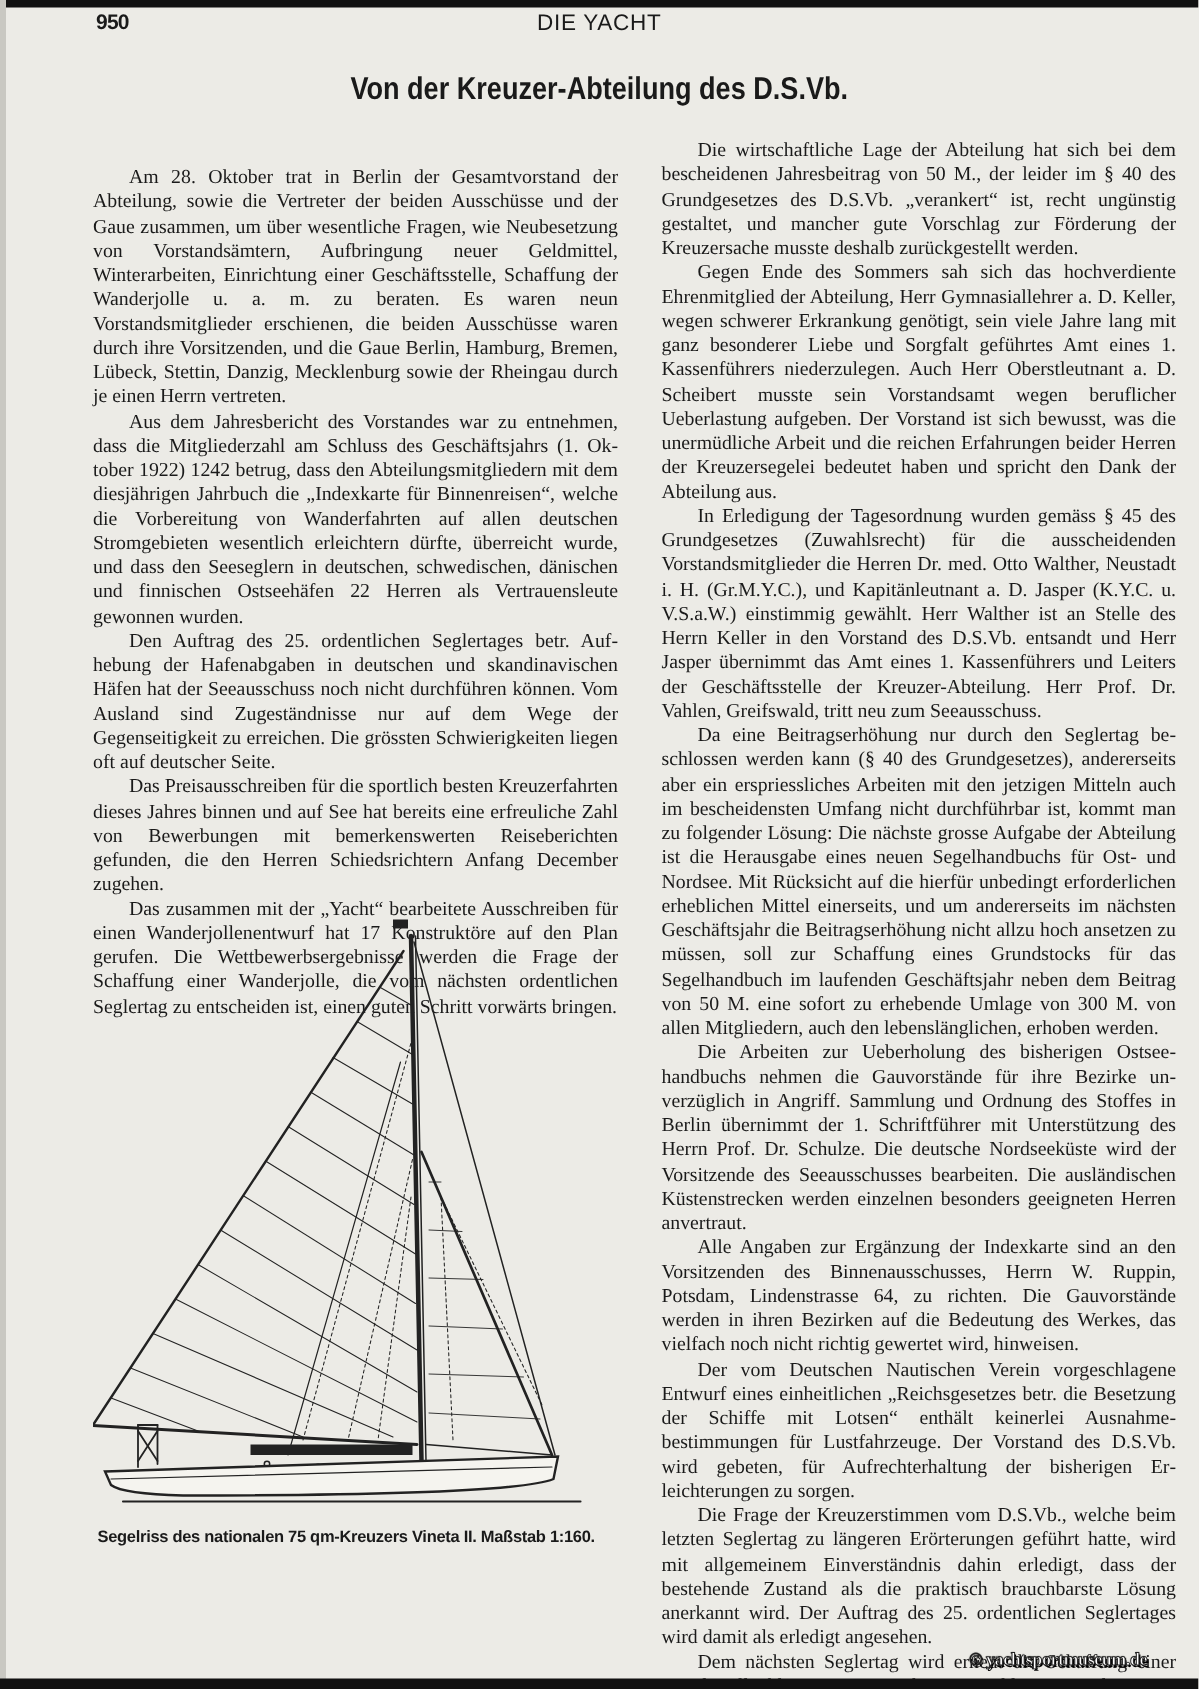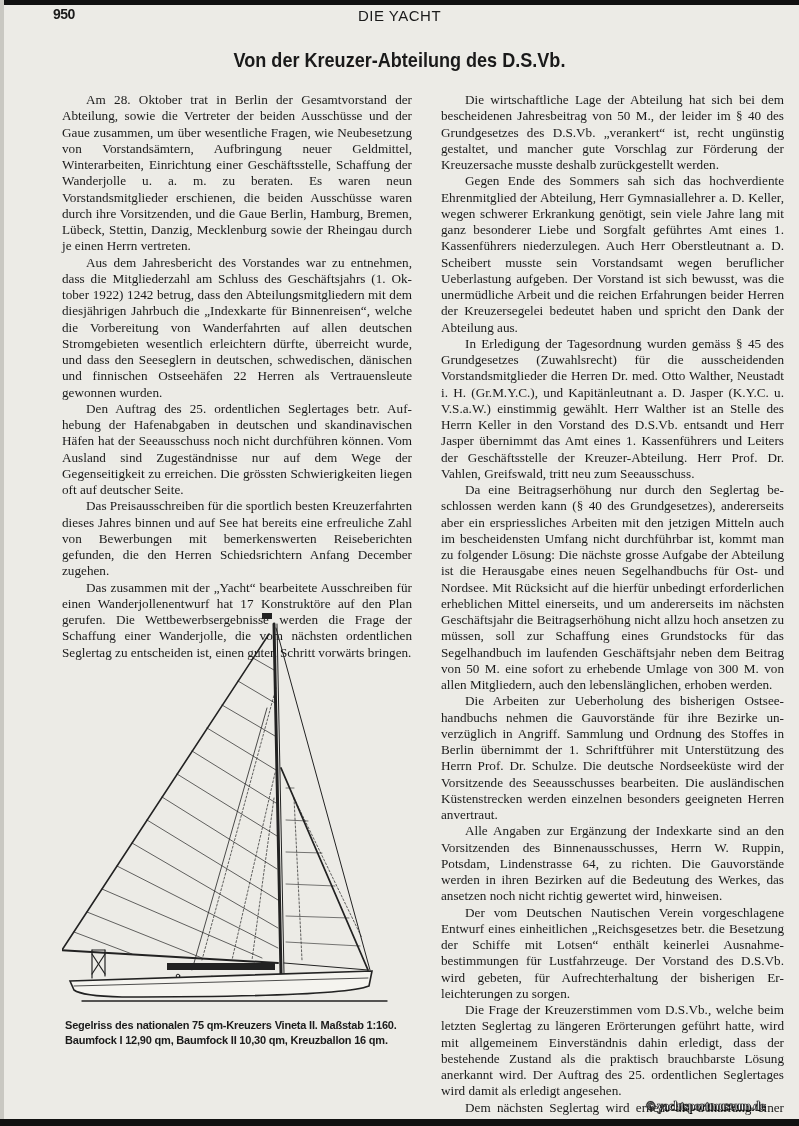--- a/index.html
+++ b/index.html
@@ -5,25 +5,25 @@
   html, body { margin: 0; padding: 0; }
   body {
     width: 799px; height: 1126px; overflow: hidden; position: relative;
     background: #ecebe6;
     font-family: "Liberation Serif", serif;
     color: #1a1a1a;
   }
   .topbar { position: absolute; left: 0; top: 0; width: 799px; height: 5px; background: #111; }
   .bottombar { position: absolute; left: 0; top: 1119px; width: 799px; height: 7px; background: #111; }
   .leftedge { position: absolute; left: 0; top: 0; width: 4px; height: 1126px; background: #c9c8c2; }
-  .page-number { position: absolute; left: 53px; top: 6px; font-family: "Liberation Sans", sans-serif; font-weight: bold; font-size: 14px; letter-spacing: -0.5px; }
+  .page-number { position: absolute; left: 64px; top: 6px; font-family: "Liberation Sans", sans-serif; font-weight: bold; font-size: 14px; letter-spacing: -0.5px; }
   .running-head { position: absolute; left: 0; width: 799px; top: 7px; text-align: center; font-family: "Liberation Sans", sans-serif; font-size: 15px; letter-spacing: 0.5px; }
   .title { position: absolute; left: 0; width: 799px; top: 48px; text-align: center; font-family: "Liberation Sans", sans-serif; font-weight: bold; font-size: 21px; transform: scaleX(0.86); }
   .col { position: absolute; font-size: 13.2px; line-height: 16.25px; text-align: justify; hyphens: manual; }
-  .col-left { left: 62px; top: 92px; width: 350px; }
+  .col-left { left: 62px; top: 110px; width: 350px; }
   .col-right { left: 441px; top: 92px; width: 343px; }
   .col p { margin: 0; text-indent: 24px; }
   .col-left p:first-child { font-weight: normal; }
   .figure { position: absolute; left: 62px; top: 598px; width: 350px; height: 410px; }
   .caption { position: absolute; left: 65px; top: 1018px; width: 350px; font-family: "Liberation Sans", sans-serif; font-size: 11px; line-height: 15.2px; font-weight: bold; letter-spacing: -0.2px; }
   .caption div { white-space: nowrap; }
   .caption .cap-normal { font-weight: normal; }
   .watermark { position: absolute; left: 646px; top: 1099px; font-family: Liberation Serif, serif; font-weight: bold; font-size: 12px; color: #fff; -webkit-text-stroke: 0.6px #222; text-shadow: 0 0 1px #000, 1px 1px 0 #000; letter-spacing: -0.3px; }
 </style>
 </head>
@@ -44,21 +44,21 @@
   <p>Das Preisausschreiben für die sportlich besten Kreuzer­fahrten dieses Jahres binnen und auf See hat bereits eine erfreuliche Zahl von Bewerbungen mit bemerkenswerten Reise­berichten gefunden, die den Herren Schiedsrichtern Anfang December zugehen.</p>
   <p>Das zusammen mit der „Yacht“ bearbeitete Ausschreiben für einen Wanderjollenentwurf hat 17 Konstruktöre auf den Plan gerufen. Die Wettbewerbsergebnisse werden die Frage der Schaffung einer Wanderjolle, die vom nächsten ordent­lichen Seglertag zu entscheiden ist, einen guten Schritt vor­wärts bringen.</p>
 </div>
 
 <div class="col col-right">
   <p>Die wirtschaftliche Lage der Abteilung hat sich bei dem bescheidenen Jahresbeitrag von 50 M., der leider im § 40 des Grundgesetzes des D.S.Vb. „verankert“ ist, recht ungünstig gestaltet, und mancher gute Vorschlag zur Förderung der Kreuzersache musste deshalb zurückgestellt werden.</p>
   <p>Gegen Ende des Sommers sah sich das hochverdiente Ehrenmitglied der Abteilung, Herr Gymnasiallehrer a. D. Keller, wegen schwerer Erkrankung genötigt, sein viele Jahre lang mit ganz besonderer Liebe und Sorgfalt geführtes Amt eines 1. Kassenführers niederzulegen.  Auch Herr Oberst­leutnant a. D. Scheibert musste sein Vorstandsamt wegen beruflicher Ueberlastung aufgeben. Der Vorstand ist sich be­wusst, was die unermüdliche Arbeit und die reichen Er­fahrungen beider Herren der Kreuzersegelei bedeutet haben und spricht den Dank der Abteilung aus.</p>
   <p>In Erledigung der Tagesordnung wurden gemäss § 45 des Grundgesetzes (Zuwahlsrecht) für die ausscheidenden Vorstandsmitglieder die Herren Dr. med. Otto Walther, Neu­stadt i. H. (Gr.M.Y.C.), und Kapitänleutnant a. D. Jasper (K.Y.C. u. V.S.a.W.) einstimmig gewählt. Herr Walther ist an Stelle des Herrn Keller in den Vorstand des D.S.Vb. ent­sandt und Herr Jasper übernimmt das Amt eines 1. Kassen­führers und Leiters der Geschäftsstelle der Kreuzer-Abteilung. Herr Prof. Dr. Vahlen, Greifswald, tritt neu zum See­ausschuss.</p>
   <p>Da eine Beitragserhöhung nur durch den Seglertag be­schlossen werden kann (§ 40 des Grundgesetzes), anderer­seits aber ein erspriessliches Arbeiten mit den jetzigen Mit­teln auch im bescheidensten Umfang nicht durchführbar ist, kommt man zu folgender Lösung: Die nächste grosse Auf­gabe der Abteilung ist die Herausgabe eines neuen Segel­handbuchs für Ost- und Nordsee.  Mit Rücksicht auf die hierfür unbedingt erforderlichen erheblichen Mittel einerseits, und um andererseits im nächsten Geschäftsjahr die Beitrags­erhöhung nicht allzu hoch ansetzen zu müssen, soll zur Schaffung eines Grundstocks für das Segelhandbuch im lau­fenden Geschäftsjahr neben dem Beitrag von 50 M. eine sofort zu erhebende Umlage von 300 M. von allen Mit­gliedern, auch den lebenslänglichen, erhoben werden.</p>
   <p>Die Arbeiten zur Ueberholung des bisherigen Ostsee­handbuchs nehmen die Gauvorstände für ihre Bezirke un­verzüglich in Angriff.  Sammlung und Ordnung des Stoffes in Berlin übernimmt der 1. Schriftführer mit Unterstützung des Herrn Prof. Dr. Schulze.  Die deutsche Nordseeküste wird der Vorsitzende des Seeausschusses bearbeiten.  Die ausländischen Küstenstrecken werden einzelnen besonders ge­eigneten Herren anvertraut.</p>
-  <p>Alle Angaben zur Ergänzung der Indexkarte sind an den Vorsitzenden des Binnenausschusses, Herrn W. Ruppin, Potsdam, Lindenstrasse 64, zu richten.  Die Gauvorstände werden in ihren Bezirken auf die Bedeutung des Werkes, das ansetzen noch nicht richtig gewertet wird, hinweisen.</p>
+  <p>Alle Angaben zur Ergänzung der Indexkarte sind an den Vorsitzenden des Binnenausschusses, Herrn W. Ruppin, Potsdam, Lindenstrasse 64, zu richten.  Die Gauvorstände werden in ihren Bezirken auf die Bedeutung des Werkes, das vielfach noch nicht richtig gewertet wird, hinweisen.</p>
   <p>Der vom Deutschen Nautischen Verein vorgeschlagene Entwurf eines einheitlichen „Reichsgesetzes betr. die Be­setzung der Schiffe mit Lotsen“ enthält keinerlei Ausnahme­bestimmungen für Lustfahrzeuge. Der Vorstand des D.S.Vb. wird gebeten, für Aufrechterhaltung der bisherigen Er­leichterungen zu sorgen.</p>
   <p>Die Frage der Kreuzerstimmen vom D.S.Vb., welche beim letzten Seglertag zu längeren Erörterungen geführt hatte, wird mit allgemeinem Einverständnis dahin erledigt, dass der bestehende Zustand als die praktisch brauchbarste Lösung anerkannt wird. Der Auftrag des 25. ordentlichen Seglertages wird damit als erledigt angesehen.</p>
   <p>Dem nächsten Seglertag wird erneut die Schaffung einer Wanderjollenklasse im D.S.Vb. vorgeschlagen werden. Den Gauvorständen wird aufklärende Arbeit in ihren Bezirken ans Herz gelegt. Alle Sonderwünsche müssen hinter den Ge­danken zurücktreten, eine für das ganze Reich geeignete</p>
 </div>
 
 <svg class="figure" viewBox="0 0 350 410" xmlns="http://www.w3.org/2000/svg">
   <g fill="none" stroke="#222" stroke-linecap="round">
 
     <rect x="200" y="15" width="10" height="6" fill="#222" stroke="none"></rect>
 
@@ -121,17 +121,16 @@
 
     <path d="M 8 383 L 310 373 L 307 388 Q 280 399 60 399 Q 20 398 12 392 Z" stroke-width="1.6" fill="#f5f4ef"></path>
     <line x1="12" y1="388" x2="306" y2="380" stroke-width="0.8"></line>
 
     <line x1="20" y1="403" x2="325" y2="403" stroke-width="1.4"></line>
   </g>
 </svg>
 
 <div class="caption">
   <div>Segelriss des nationalen 75 qm-Kreuzers Vineta II. Maßstab 1:160.</div>
-  <div>Baumfock I  12,90 qm,   Baumfock II  10,30 qm,   Kreuzballon  16 qm.</div>
 </div>
 
 <div class="watermark">© yachtsportmuseum.de</div>
 <div class="bottombar"></div>
 
 </body></html>

